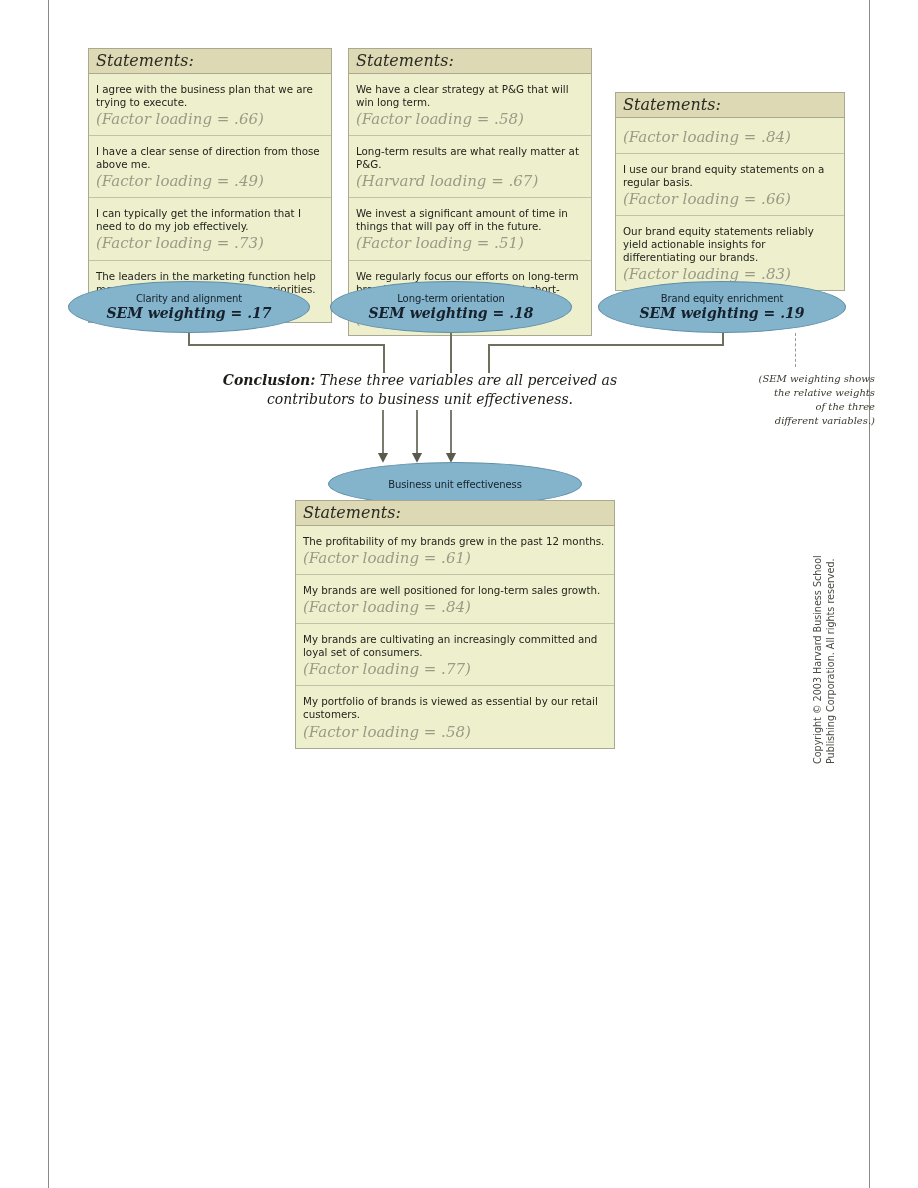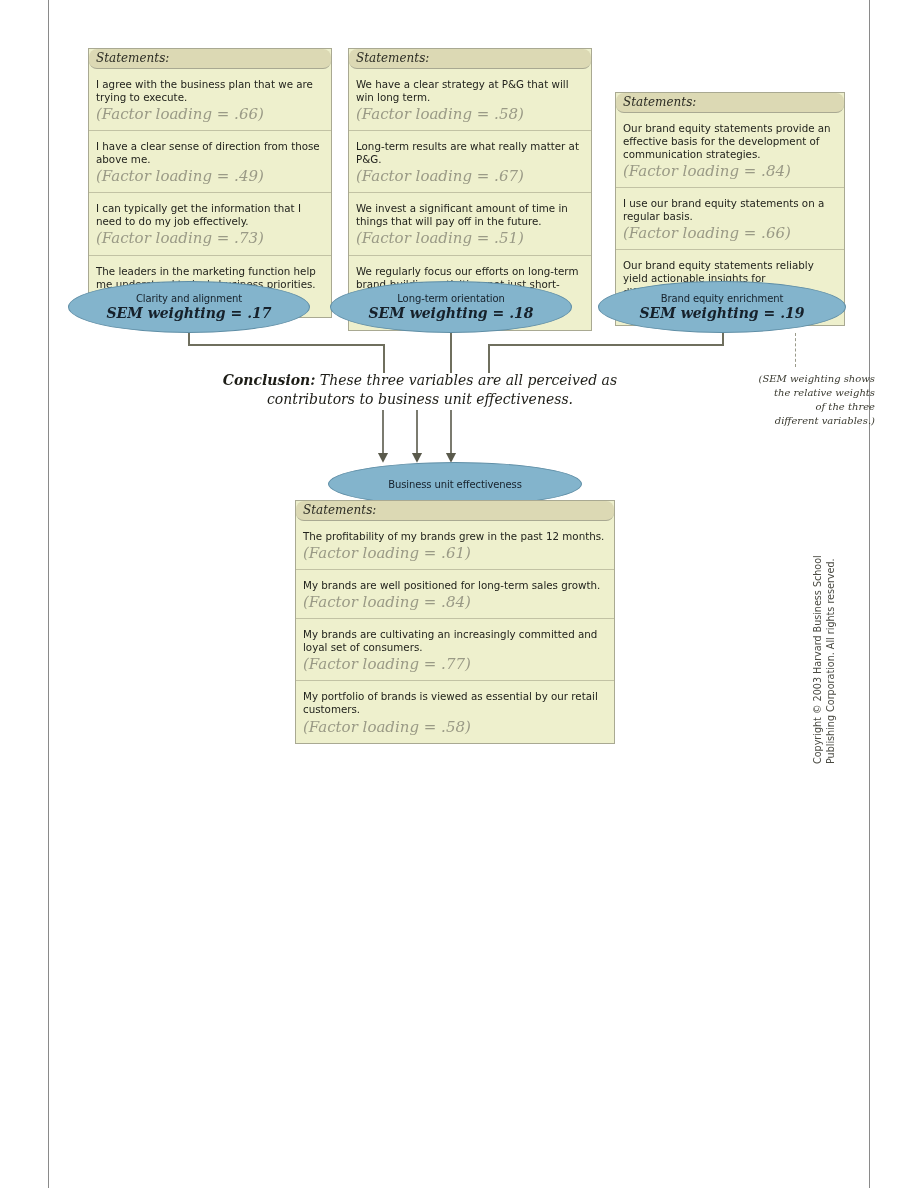--- a/index.html
+++ b/index.html
@@ -47,23 +47,22 @@
     background: #eef0cd;
     box-sizing: border-box;
   }
   .stmt-header {
     background: #dcd9b4;
     border-bottom: 1px solid #a9a992;
     font-style: italic;
     font-weight: normal;
     color: #2b2b23;
     padding: 2px 7px 3px 7px;
-    font-size: 12px;
-    font-family: "DejaVu Serif", serif;
-    border-radius: 8px;
+    font-size: 16px;
+    font-family: "DejaVu Serif", serif;
   }
   .stmt-item {
     padding: 9px 7px 6px 7px;
     border-bottom: 1px solid #c2c2a4;
     color: #22231d;
     font-size: 10.3px;
     line-height: 1.27;
   }
   .stmt-item:last-child { border-bottom: none; }
   .stmt-text { display: block; }
@@ -191,41 +190,40 @@
   </div>
 
   <div class="stmt-box" id="box-col1" style="left:348px; top:48px; width:244px;">
     <div class="stmt-header">Statements:</div>
     <div class="stmt-item">
       <span class="stmt-text">We have a clear strategy at P&amp;G that will win long term.</span>
       <span class="stmt-loading">(Factor loading = .58)</span>
     </div>
     <div class="stmt-item">
       <span class="stmt-text">Long-term results are what really matter at P&amp;G.</span>
-      <span class="stmt-loading">(Factor loading = .67)</span>
+      <span class="stmt-loading">(Harvard loading = .67)</span>
     </div>
     <div class="stmt-item">
       <span class="stmt-text">We invest a significant amount of time in things that will pay off in the future.</span>
       <span class="stmt-loading">(Factor loading = .51)</span>
     </div>
     <div class="stmt-item">
       <span class="stmt-text">We regularly focus our efforts on long-term brand-building activities, not just short-term business results.</span>
       <span class="stmt-loading">(Factor loading = .73)</span>
     </div>
   </div>
 
   <div class="ellipse" style="left:330px; top:281px; width:242px; height:52px;">
     <div class="ellipse-title">Long-term orientation</div>
     <div class="ellipse-sub">SEM weighting = .18</div>
   </div>
 
   <div class="stmt-box" id="box-col2" style="left:615px; top:92px; width:230px;">
     <div class="stmt-header">Statements:</div>
     <div class="stmt-item">
-      <span class="stmt-text">Our brand equity statements provide an effective basis for the development of communication strategies.</span>
       <span class="stmt-loading">(Factor loading = .84)</span>
     </div>
     <div class="stmt-item">
       <span class="stmt-text">I use our brand equity statements on a regular basis.</span>
       <span class="stmt-loading">(Factor loading = .66)</span>
     </div>
     <div class="stmt-item">
       <span class="stmt-text">Our brand equity statements reliably yield actionable insights for differentiating our brands.</span>
       <span class="stmt-loading">(Factor loading = .83)</span>
     </div>

